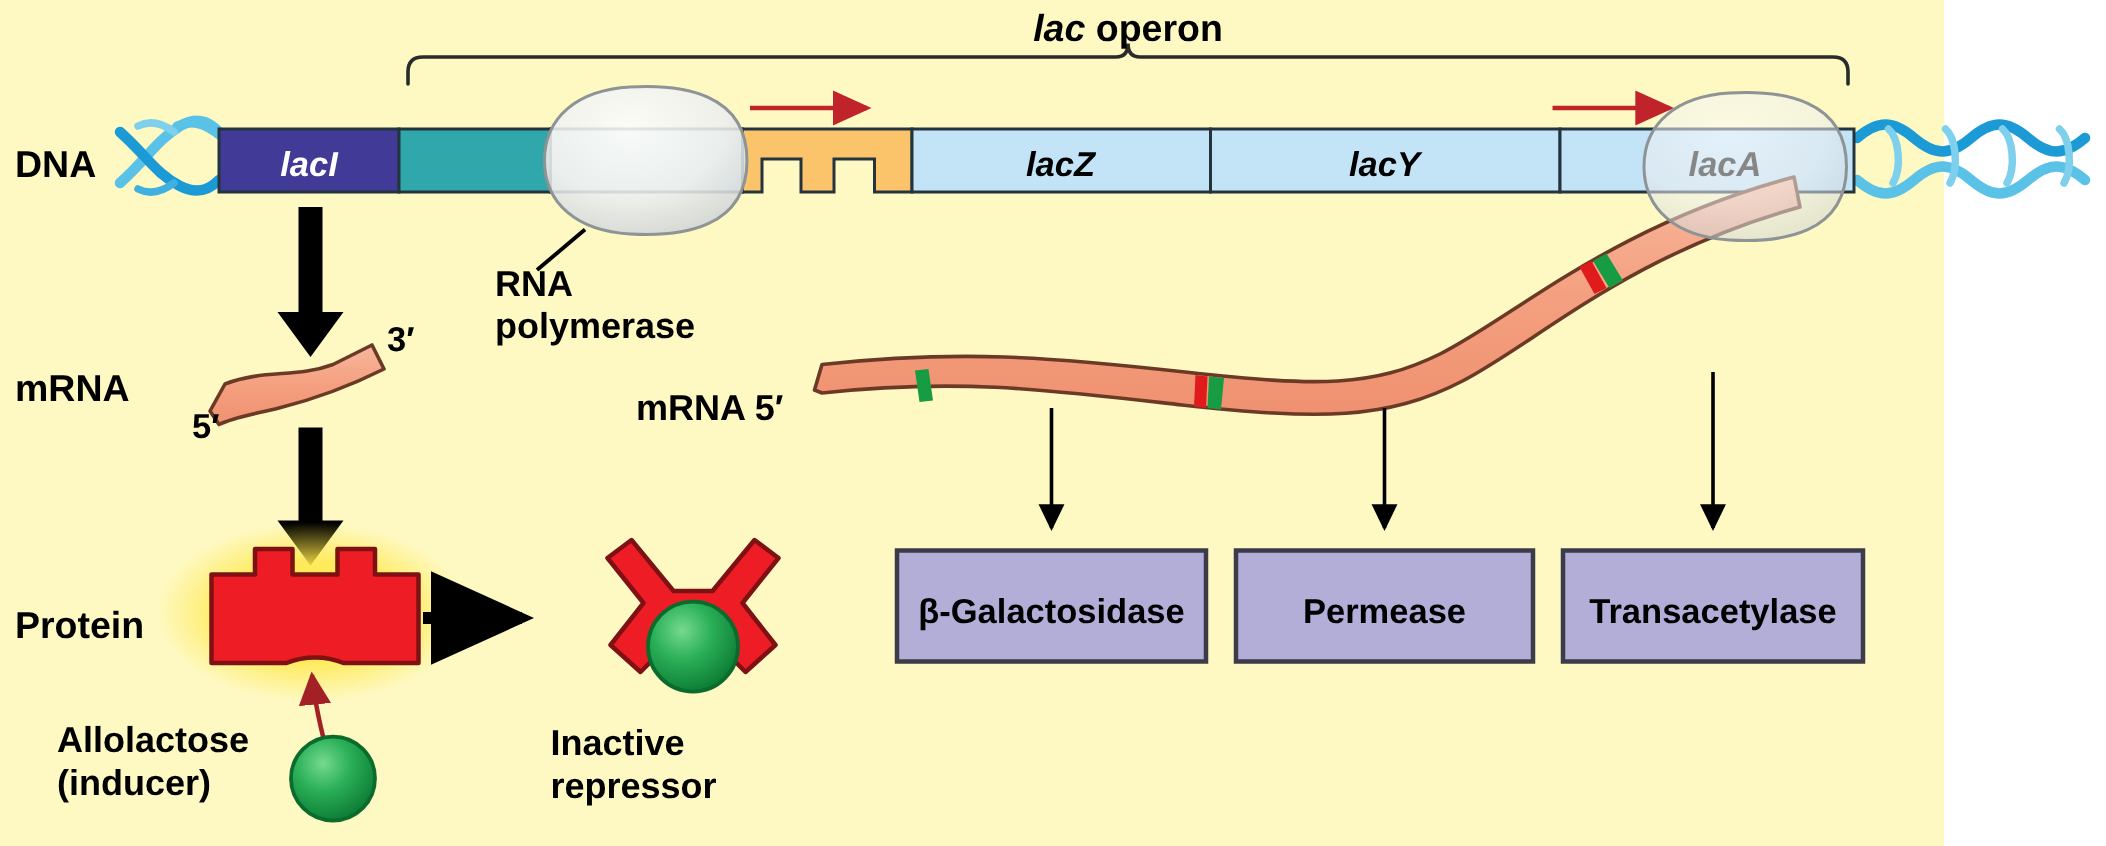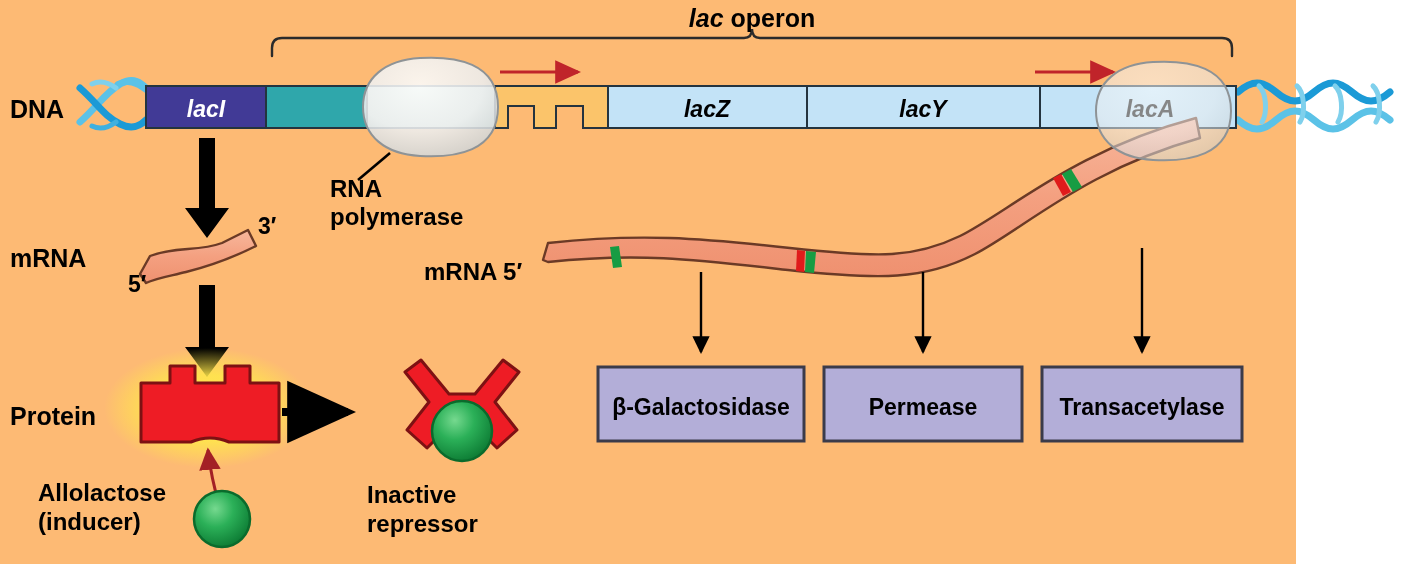--- a/index.html
+++ b/index.html
@@ -10,21 +10,21 @@
   body {
     font-family: "Liberation Sans", sans-serif;
     width: 1404px;
     height: 564px;
     overflow: hidden;
   }
   #stage {
     position: relative;
     width: 1296px;
     height: 564px;
-    background: #fdba74;
+    background: #fef9c3;
   }
   #diagram {
     position: absolute;
     left: 0;
     top: 0;
   }
   .lbl {
     font-weight: bold;
     fill: #000000;
   }

